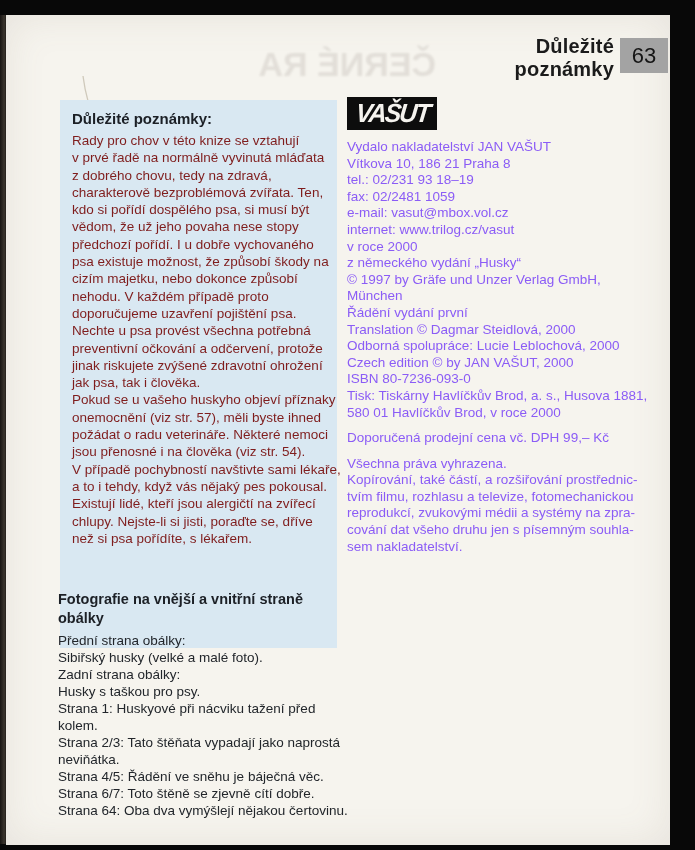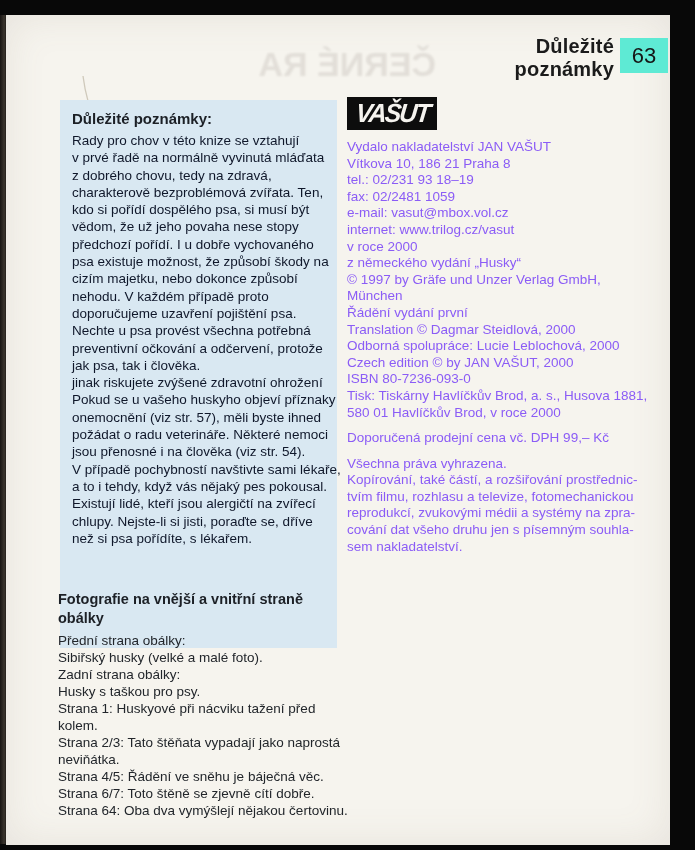--- a/index.html
+++ b/index.html
@@ -82,21 +82,21 @@
     font-size: 15px;
     font-weight: 700;
     margin-bottom: 5px;
     color: #1c2averse026;
     color: #1c2026;
   }
   .note-lines .line {
     font-size: 13.5px;
     line-height: 17.3px;
     white-space: nowrap;
-    color: #0f172a;
+    color: #7f1d1d;
   }
   
   .vasut-logo {
     position: absolute;
     left: 341px; top: 82px;
     width: 90px; height: 33px;
     background: #0d0d0d;
     display: flex; align-items: center; justify-content: center;
     overflow: hidden;
   }
@@ -150,42 +150,42 @@
   <div class="paper">
 
     <div class="ghost">ČERNÉ RA</div>
 
     <svg class="scratch" width="200" height="200" viewBox="0 0 200 200">
       <path d="M22,6 C30,70 75,135 180,162" stroke="rgba(160,148,125,0.45)" stroke-width="1.3" fill="none"></path>
     </svg>
 
     <div class="header-title">Důležité
 poznámky</div>
-    <div class="page-number-badge" style="background: #5eead4;">
+    <div class="page-number-badge" style="background: #a3a3a3;">
       <span>63</span>
     </div>
 
     <div class="note-box" style="background: rgb(217, 232, 242);">
       <div class="note-heading">Důležité poznámky:</div>
       <div class="note-lines">
           <div class="line">Rady pro chov v této knize se vztahují</div>
           <div class="line">v prvé řadě na normálně vyvinutá mláďata</div>
           <div class="line">z dobrého chovu, tedy na zdravá,</div>
           <div class="line">charakterově bezproblémová zvířata. Ten,</div>
           <div class="line">kdo si pořídí dospělého psa, si musí být</div>
           <div class="line">vědom, že už jeho povaha nese stopy</div>
           <div class="line">předchozí pořídí. I u dobře vychovaného</div>
           <div class="line">psa existuje možnost, že způsobí škody na</div>
           <div class="line">cizím majetku, nebo dokonce způsobí</div>
           <div class="line">nehodu. V každém případě proto</div>
           <div class="line">doporučujeme uzavření pojištění psa.</div>
           <div class="line">Nechte u psa provést všechna potřebná</div>
           <div class="line">preventivní očkování a odčervení, protože</div>
+          <div class="line">jinak riskujete zvýšené zdravotní ohrožení</div>
           <div class="line">jak psa, tak i člověka.</div>
-          <div class="line">jinak riskujete zvýšené zdravotní ohrožení</div>
           <div class="line">Pokud se u vašeho huskyho objeví příznaky</div>
           <div class="line">onemocnění (viz str. 57), měli byste ihned</div>
           <div class="line">požádat o radu veterináře. Některé nemoci</div>
           <div class="line">jsou přenosné i na člověka (viz str. 54).</div>
           <div class="line">V případě pochybností navštivte sami lékaře,</div>
           <div class="line">a to i tehdy, když vás nějaký pes pokousal.</div>
           <div class="line">Existují lidé, kteří jsou alergičtí na zvířecí</div>
           <div class="line">chlupy. Nejste-li si jisti, poraďte se, dříve</div>
           <div class="line">než si psa pořídíte, s lékařem.</div>
         </div>

